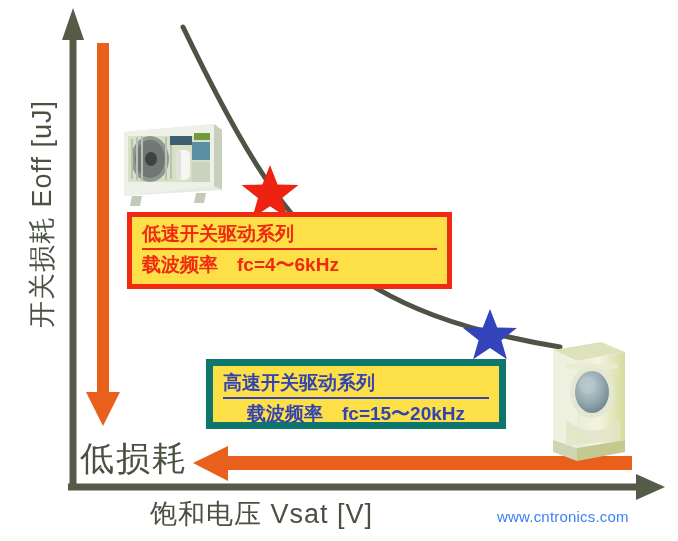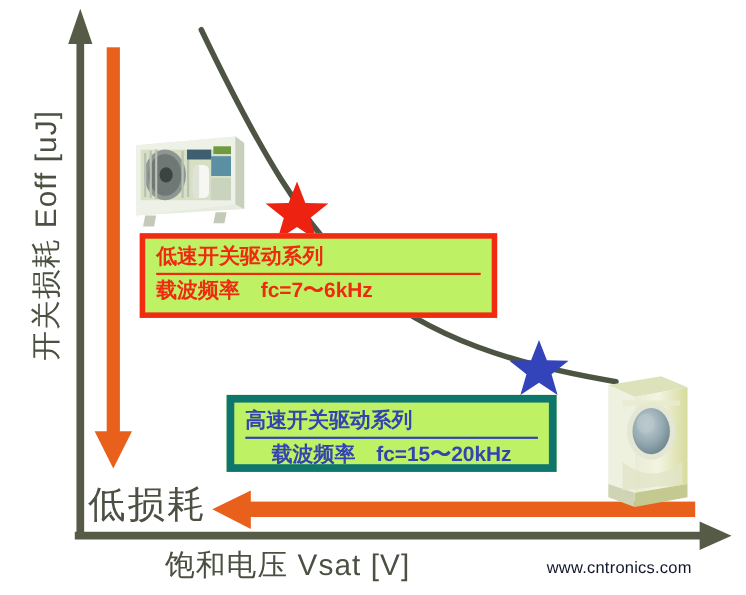--- a/index.html
+++ b/index.html
@@ -44,21 +44,21 @@
     font-size:34px;
     font-weight:400;
     color:#4b5142;
     letter-spacing:2px;
     white-space:nowrap;
   }
 
   
   .callout{
     position:absolute;
-    background:#bef264;
+    background:#fde047;
     box-sizing:border-box;
     padding:5px 10px 6px 10px;
   }
   #red-callout{
     left:127px; top:212px; width:325px; height:77px;
     border:5px solid #f02b12;
   }
   #blue-callout{
     left:206px; top:359px; width:300px; height:70px;
     border:7px solid #0f766e;
@@ -77,21 +77,21 @@
   #blue-callout .line2{color:#3344b0;margin-left:24px;}
 
   
   .star{position:absolute;}
 
   
   #watermark{
     position:absolute;
     left:497px; top:508px;
     font-size:15px;
-    color:#0f172a;
+    color:#3b82f6;
     white-space:nowrap;
     letter-spacing:0.2px;
   }
 </style>
 </head>
 <body>
 
 <div id="stage">
 
   <svg class="axis-svg" viewBox="0 0 678 541">
@@ -181,21 +181,21 @@
       <rect x="566" y="364" width="52" height="5" fill="#e8ebcf" opacity="0.8"></rect>
     </g>
   </svg>
 
   <div id="ylabel">开关损耗 Eoff [uJ]</div>
   <div id="lowloss">低损耗</div>
   <div id="xlabel">饱和电压 Vsat [V]</div>
 
   <div id="red-callout" class="callout">
     <div class="line1">低速开关驱动系列</div>
-    <div class="line2">载波频率　fc=7〜6kHz</div>
+    <div class="line2">载波频率　fc=4〜6kHz</div>
   </div>
 
   <div id="blue-callout" class="callout">
     <div class="line1">高速开关驱动系列</div>
     <div class="line2">载波频率　fc=15〜20kHz</div>
   </div>
 
   <div id="watermark">www.cntronics.com</div>
 
 </div>

